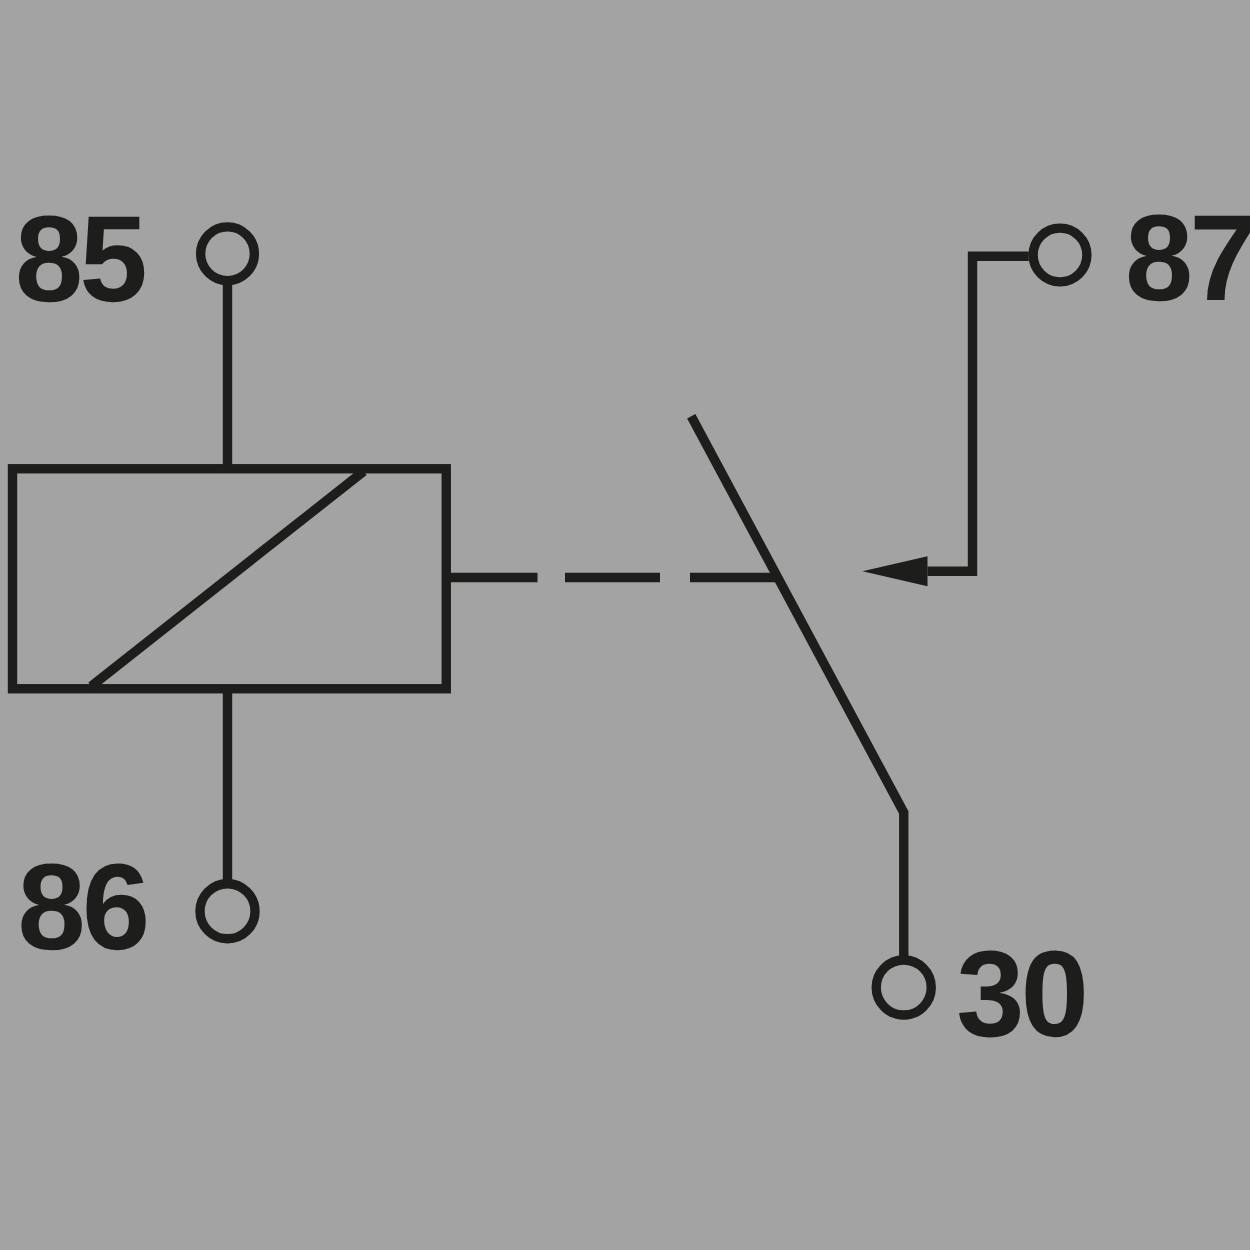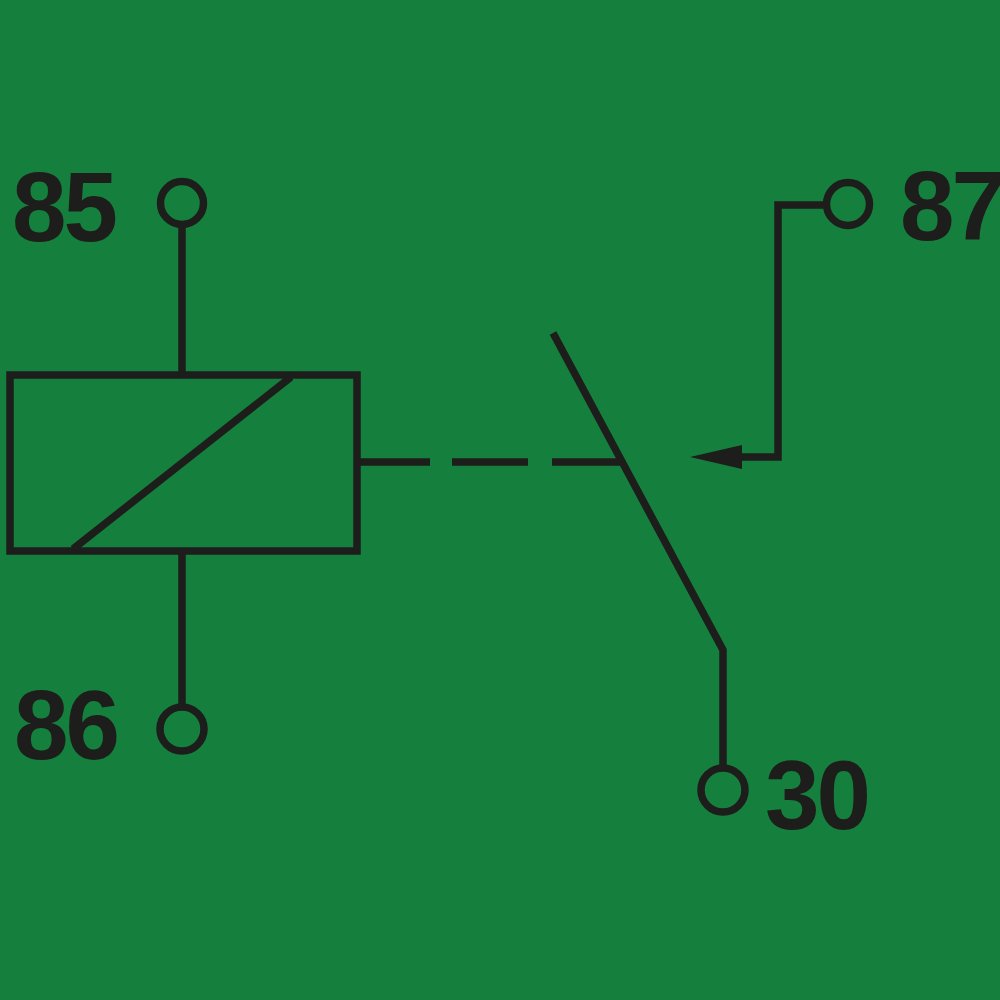--- a/index.html
+++ b/index.html
@@ -4,21 +4,21 @@
 <style>
   html, body {
     margin: 0;
     padding: 0;
     background: #ffffff;
   }
   .stage {
     position: relative;
     width: 1000px;
     height: 1000px;
-    background: #15803d;
+    background: #a3a3a3;
     overflow: hidden;
   }
   .stage svg {
     position: absolute;
     left: 0;
     top: 0;
     width: 100%;
     height: 100%;
   }
   .stroke {

